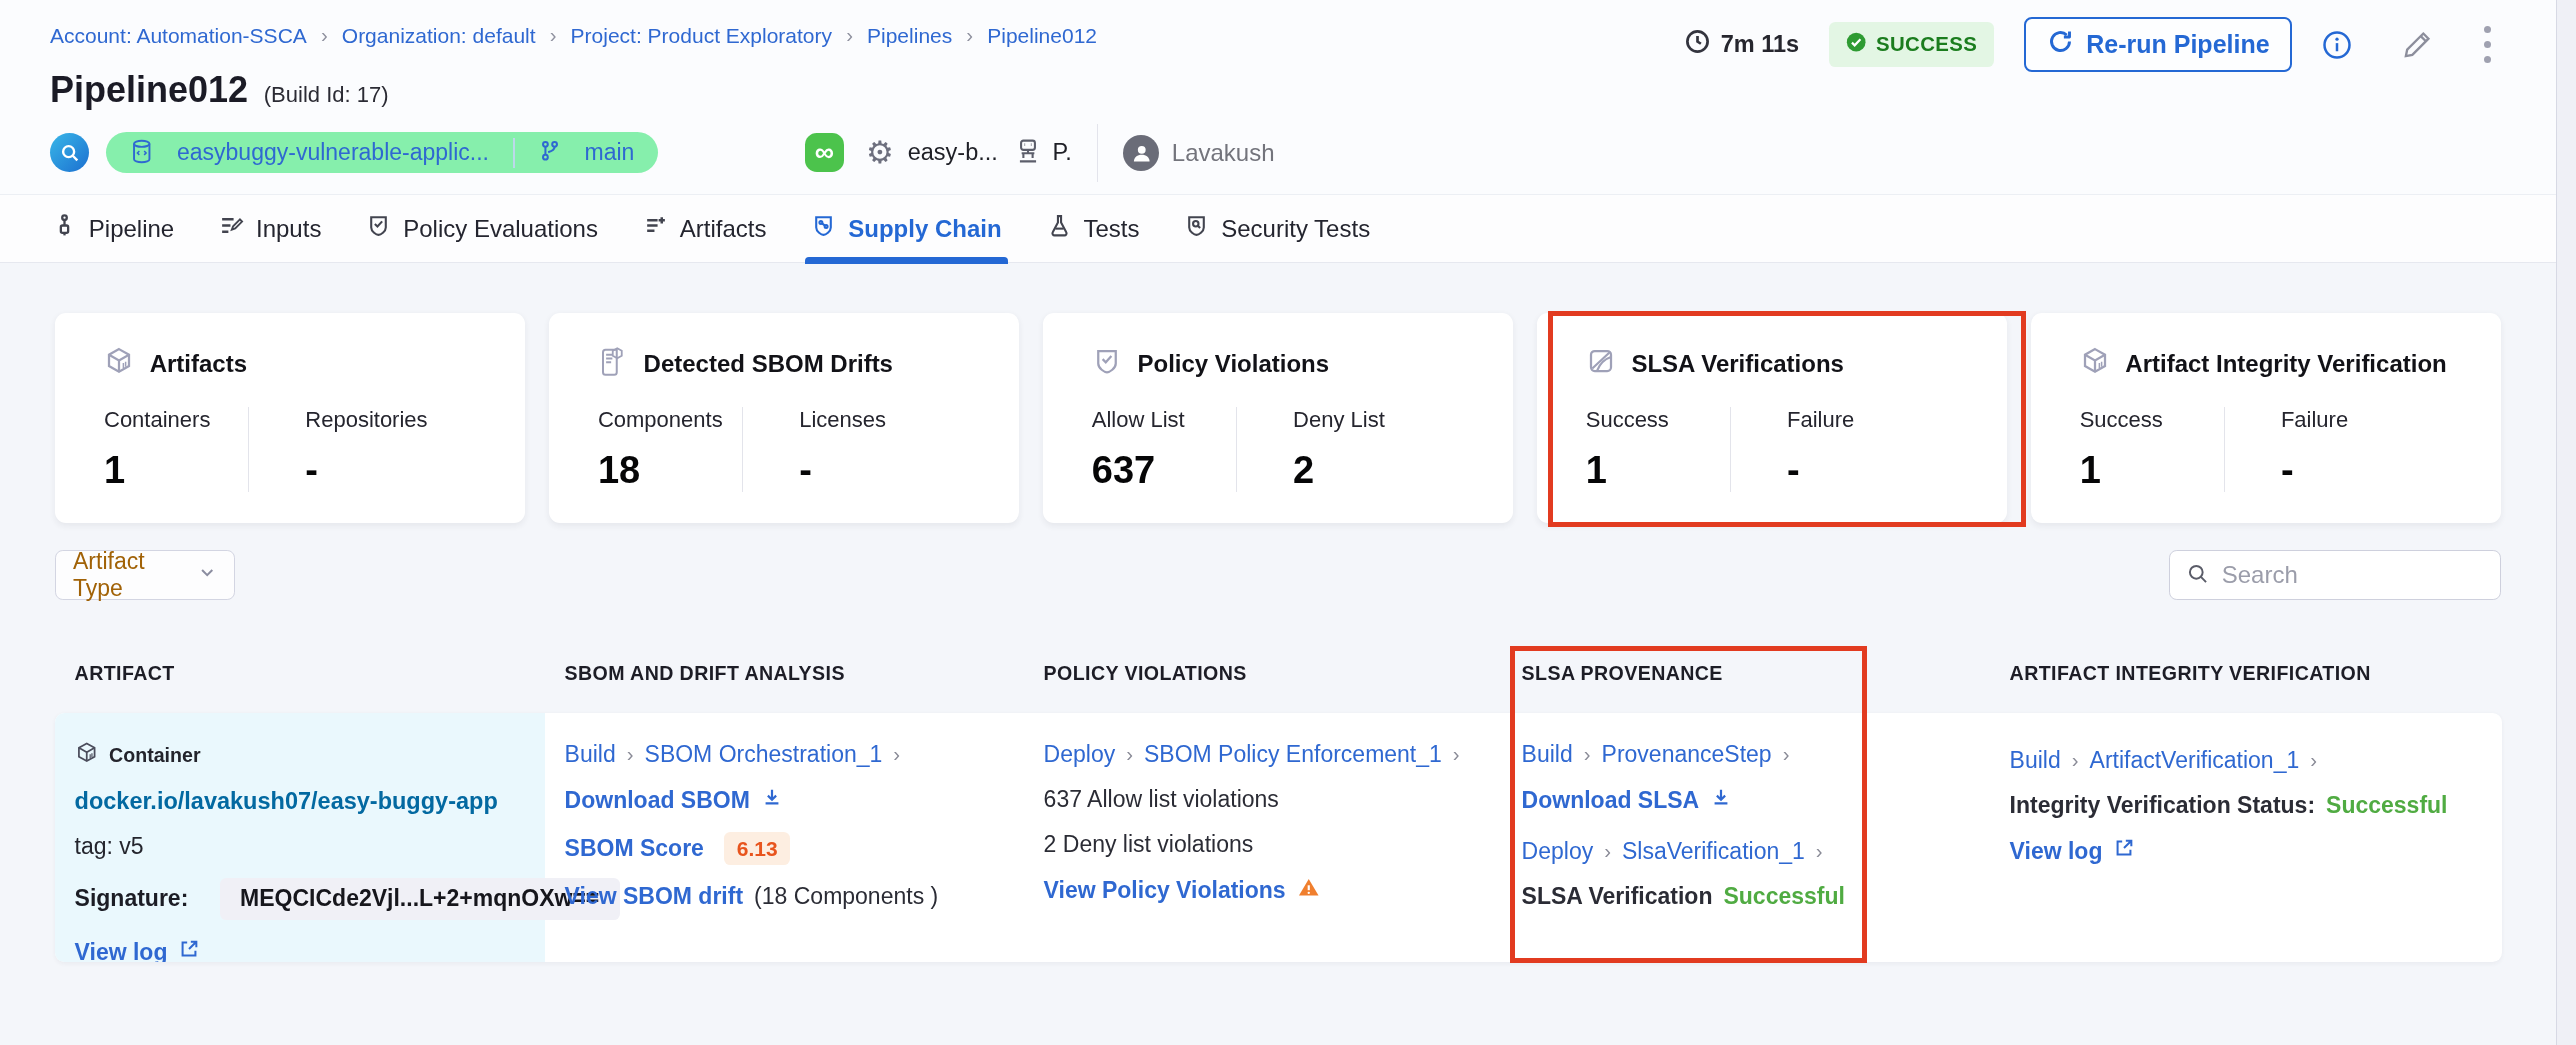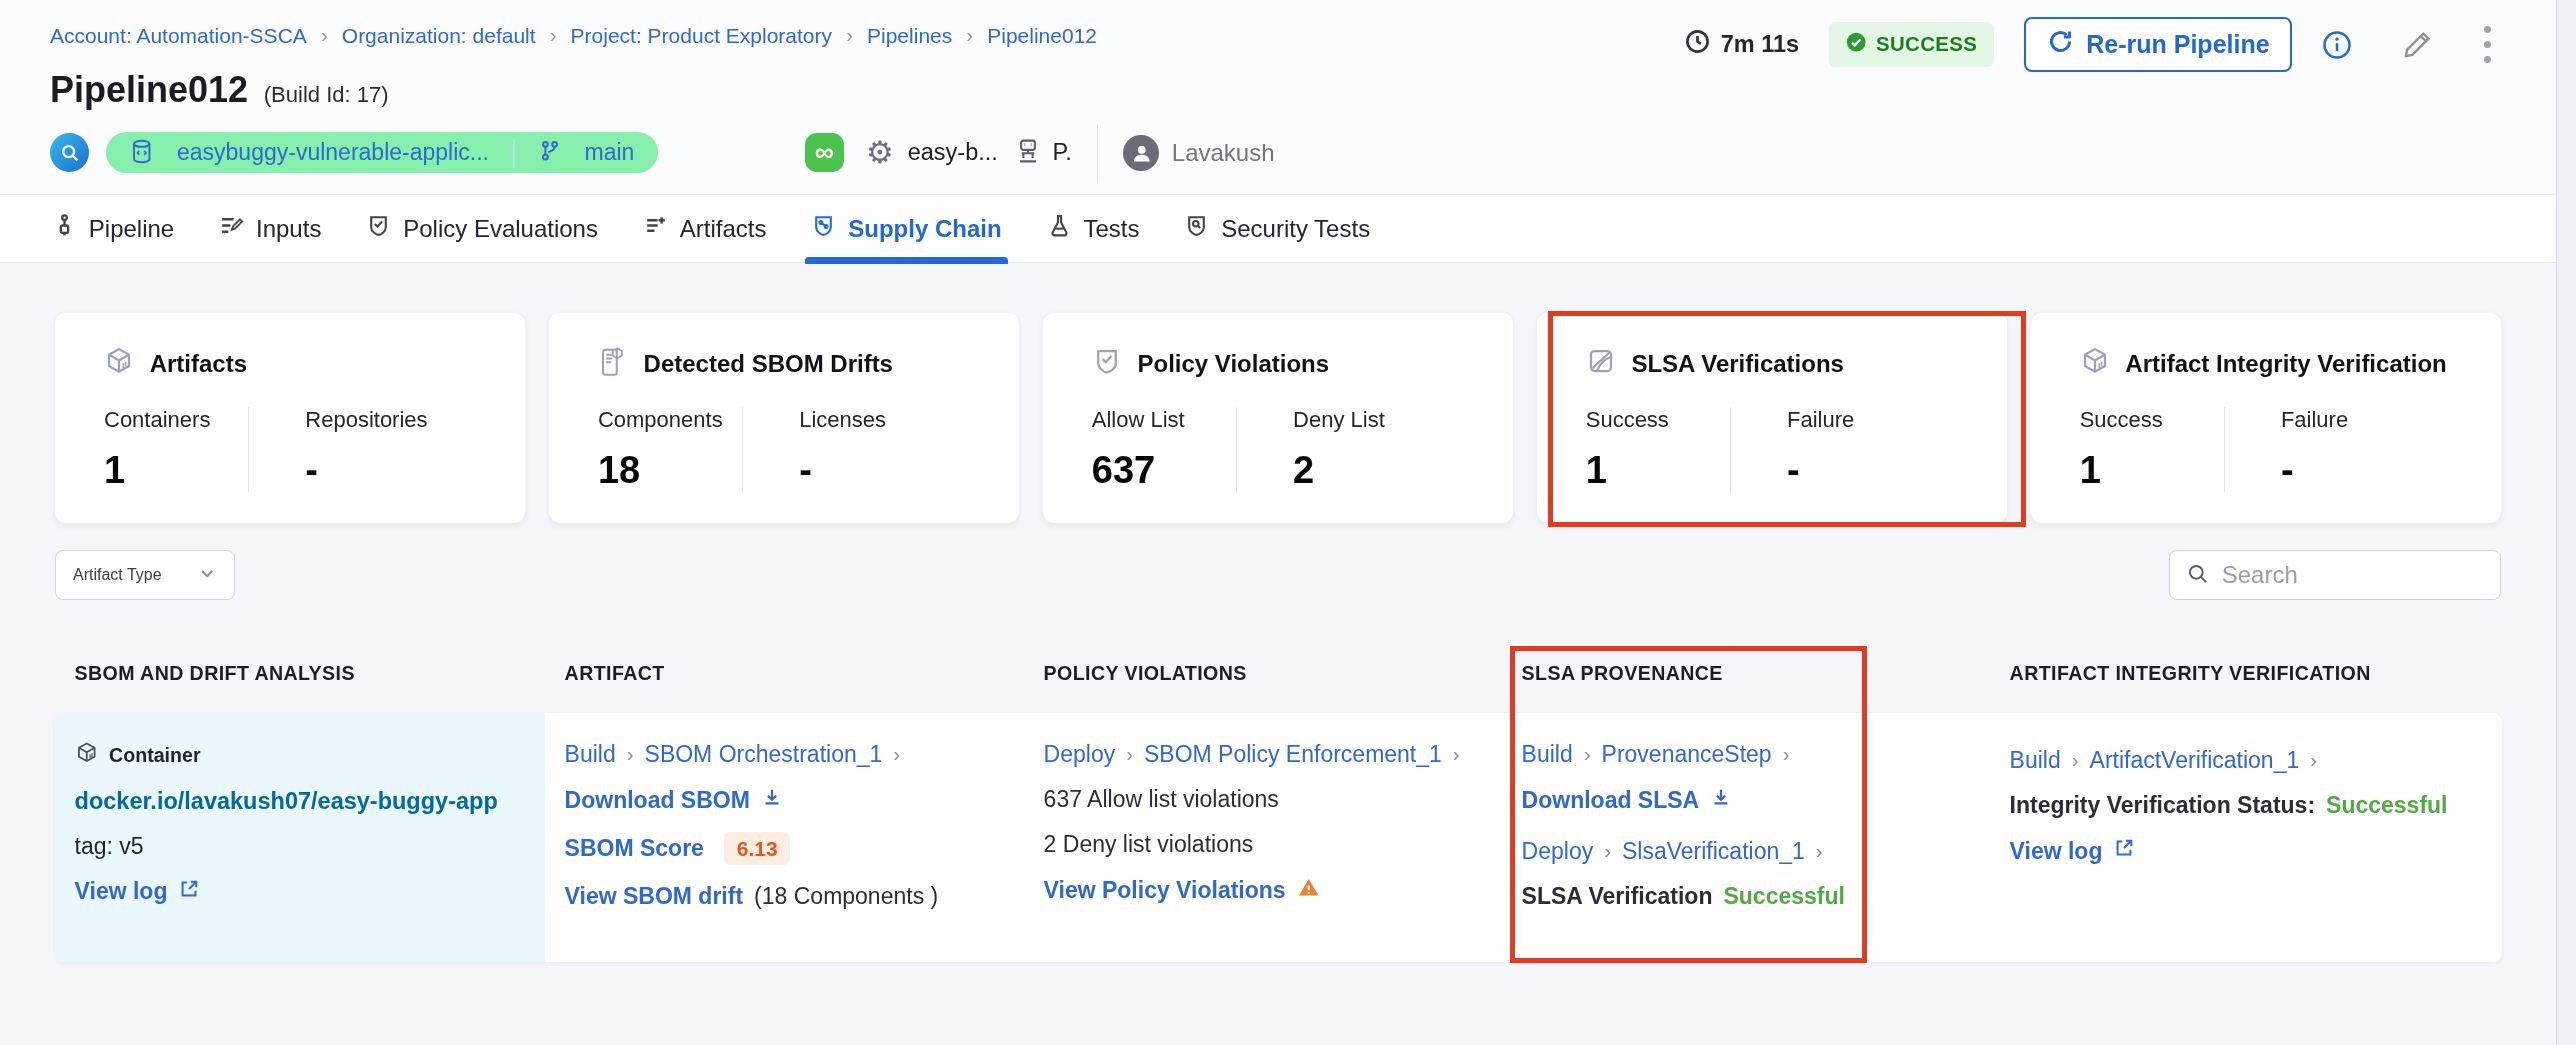--- a/index.html
+++ b/index.html
@@ -59,21 +59,21 @@
   .card-title { display:flex; align-items:center; gap:15.7px; font-size:24px; font-weight:bold; color:#121217; }
   .card-stats { display:flex; margin-top:25px; width:82%; }
   .card-col { flex:1; }
   .card-col + .card-col { border-left:1.6px solid #e3e4eb; padding-left:56px; }
   .stat-label { font-size:22px; color:#25252e; }
   .stat-value { font-size:38px; font-weight:bold; color:#060607; margin-top:15.7px; }
   .red-frame { position:absolute; border:5.5px solid #e23b20; pointer-events:none; z-index:5; }
   .card .red-frame { left:11px; top:-2.4px; right:-19px; bottom:-3.9px; }
 
   
-  .artifact-type { position:absolute; left:55px; top:550px; width:180px; height:50px; border:1.6px solid #d3d5e2; border-radius:7.8px; background:#fdfdfe; display:flex; align-items:center; justify-content:space-between; padding:0 17px; font-size:16px; color:#404040; cursor:pointer; }
+  .artifact-type { position:absolute; left:55px; top:550px; width:180px; height:50px; border:1.6px solid #d3d5e2; border-radius:7.8px; background:#fdfdfe; display:flex; align-items:center; justify-content:space-between; padding:0 17px; font-size:23px; color:#a16207; cursor:pointer; }
   .search-box { position:absolute; left:2169px; top:550px; width:332px; height:50px; border:1.6px solid #ced0dd; border-radius:7.8px; background:#fff; display:flex; align-items:center; padding:0 15.7px; gap:12.5px; }
   .search-box input { border:none; outline:none; font-size:24px; color:#30313a; width:100%; font-family:"Liberation Sans",sans-serif; background:transparent; }
   .search-box input::placeholder { color:#9b9daa; }
 
   
   .table-section { position:absolute; left:55px; top:662px; width:2447px; }
   .thead { display:grid; grid-template-columns:490px 479px 478px 488px auto; }
   .thead .th { font-size:19.6px; font-weight:bold; letter-spacing:0.4px; color:#1d1d26; padding-left:19.6px; }
   .trow { margin-top:28px; background:#fff; border-radius:9.4px; height:249px; display:grid; grid-template-columns:490px 479px 478px 488px auto; overflow:hidden; box-shadow:0 1.6px 4.7px rgba(40,41,61,0.05); }
   .cell { padding:28px 19px 0 19.6px; font-size:23px; }
@@ -372,22 +372,22 @@
         <circle cx="10.5" cy="10.5" r="6.5"></circle>
         <path d="M15.5 15.5l5 5"></path>
       </svg></span>
   <input type="text" placeholder="Search" style="">
 </div>
 
 <div class="table-section" style="position:relative;">
   <div class="red-frame slsa-frame"></div>
 
   <div class="thead">
+    <div class="th">ARTIFACT</div>
     <div class="th">SBOM AND DRIFT ANALYSIS</div>
-    <div class="th">ARTIFACT</div>
     <div class="th">POLICY VIOLATIONS</div>
     <div class="th">SLSA PROVENANCE</div>
     <div class="th">ARTIFACT INTEGRITY VERIFICATION</div>
   </div>
 
   <div class="trow">
 
     <div class="cell cell-artifact">
       <div class="line tag-row">
         <span><svg width="23.5" height="23.5" viewBox="0 0 24 24" fill="none" stroke="#4b4d5c" stroke-width="1.8">
@@ -397,20 +397,24 @@
             </svg></span>
         <span>Container</span>
       </div>
       <div class="line" style="font-weight:bold; font-size:23.5px; color:#0369a1;">
           <span>docker.io/lavakush07/easy-buggy-app</span>
         </div>
       <div class="line" style="color:#24252d;">
           <span>tag: v5</span>
         </div>
       <div class="line">
+        <span class="bold" style="color:#1c1d25;">Signature:</span>
+        <span class="sig-pill">MEQCICde2Vjl...L+2+mqnOXw==</span>
+      </div>
+      <div class="line">
         <span class="link bold">View log</span>
         <span><svg width="22" height="22" viewBox="0 0 24 24" fill="none" stroke="#2f68d1" stroke-width="2.2">
               <path d="M10 5H5v14h14v-5"></path>
               <path d="M14 4h6v6M20 4l-8 8"></path>
             </svg></span>
       </div>
     </div>
 
     <div class="cell">
       <div class="line">

